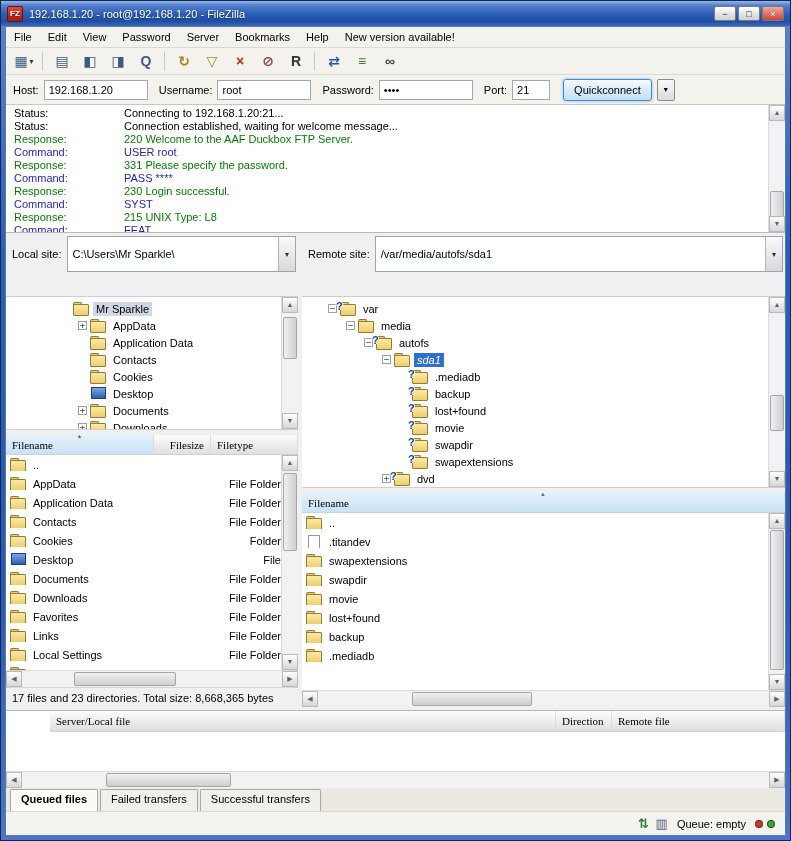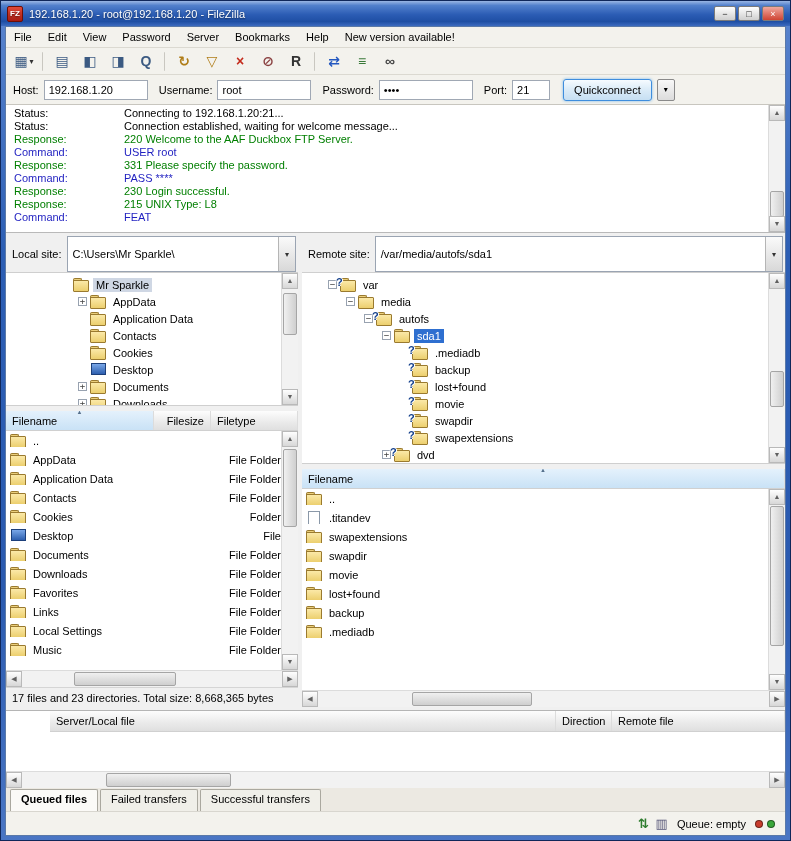--- a/index.html
+++ b/index.html
@@ -73,49 +73,49 @@
   .splitter-v { flex:0 0 4px; background:#f0f0f0; }
   .col { display:flex; flex-direction:column; min-width:0; }
   .col.local { flex:0 0 292px; }
   .col.remote { flex:1; }
   .sitebar { flex:0 0 24px; display:flex; align-items:center; gap:5px; padding:0 2px 0 6px; background:#f0f0f0; }
   .combo { flex:1; height:36px; border:1px solid #9aa4b2; background:#fff; display:flex; align-items:center; position:relative; padding:0 20px 0 5px; white-space:nowrap; overflow:hidden; }
   .combo-btn { position:absolute; right:0; top:0; bottom:0; width:17px; background:linear-gradient(#fafafa,#d8d8d8);
     border-left:1px solid #b5b5b5; display:flex; align-items:center; justify-content:center; font-size:8px; color:#333; }
   .combo-btn::after { content:"▾"; }
 
-  .treewrap { position:relative; background:#fff; border-top:1px solid #cfcfcf; border-bottom:1px solid #cfcfcf; overflow:hidden; }
+  .treewrap { position:relative; background:#fff; border-top:1px solid #cfcfcf; border-bottom:1px solid #cfcfcf; overflow:hidden;margin-top:24px; }
   .col.local .treewrap { flex:0 0 134px; }
   .col.remote .treewrap { flex:0 0 192px; }
   .tree { padding:3px 20px 0 0; }
   .trow { height:17px; display:flex; align-items:center; white-space:nowrap; }
   .exp { flex:0 0 9px; height:9px; border:1px solid #98a2b0; background:#fff; margin-right:3px;
     font-size:9px; line-height:7px; text-align:center; color:#444; font-family:"DejaVu Sans Mono",monospace; }
   .exp:empty { visibility:hidden; }
   .ficon { flex:0 0 17px; width:17px; height:13px; position:relative; margin-right:3px; }
   .ficon.folder::before { content:""; position:absolute; left:0; top:0; width:7px; height:4px;
     background:#ecd07c; border:1px solid #9a7a2f; border-bottom:none; border-radius:2px 2px 0 0; }
   .ficon.folder::after { content:""; position:absolute; left:0; top:2px; width:14px; height:10px;
     background:linear-gradient(180deg,#fbe9a8,#eccf6e); border:1px solid #9a7a2f; border-radius:1px; }
   .ficon.file::after { content:""; position:absolute; left:2px; top:0; width:10px; height:12px; background:#fff; border:1px solid #8a98a8; }
   .ficon.desktop::before { content:""; position:absolute; left:4px; top:10px; width:7px; height:2px; background:#7a7a7a; }
   .ficon.desktop::after { content:""; position:absolute; left:1px; top:0; width:13px; height:10px;
     background:linear-gradient(#79a7e8,#2d5faf); border:1px solid #1c3f7a; }
   .qm { position:absolute; left:-4px; top:-2px; z-index:2; font-weight:bold; font-size:11px; color:#15418c;
     text-shadow:1px 0 0 #fff,-1px 0 0 #fff,0 1px 0 #fff,0 -1px 0 #fff; font-style:normal; }
   .qm:empty { display:none; }
   .tlabel { padding:1px 3px; }
-  .sel-active { background:#2e6fd0; color:#fff; }
+  .sel-active { background:#2e6fd0; color:#fff;font-style:italic; }
   .sel-inactive { background:#cfd7e4; }
 
   .vsplit { flex:0 0 5px; background:#f0f0f0; }
 
   .listwrap { flex:1; min-height:0; position:relative; display:flex; flex-direction:column; background:#fff; overflow:hidden; }
   .lhead { flex:0 0 20px; display:flex; background:linear-gradient(#fdfdfd,#eaeaea 60%,#dfdfdf); border-bottom:1px solid #d0d0d0; }
-  .hcell { display:flex; align-items:center; padding:0 6px; border-right:1px solid #dcdcdc; position:relative; overflow:hidden; }
+  .hcell { display:flex; align-items:center; padding:0 6px; border-right:1px solid #dcdcdc; position:relative; overflow:hidden;font-family:Liberation Serif, serif; }
   .hcell.sorted { background:linear-gradient(#e4f1fc,#c9e2f6); }
   .hcell.sorted::before { content:"▲"; position:absolute; top:-2px; left:50%; transform:translateX(-50%); font-size:6px; color:#55708c; }
   .h-name { width:148px; } .h-size { width:57px; justify-content:flex-end; } .h-type { flex:1; }
   .h-name-wide { flex:1; }
   .lrows { flex:1; overflow:hidden; padding-right:17px; }
   .lrow { height:19px; display:flex; align-items:center; }
   .lc-name { width:148px; display:flex; align-items:center; gap:3px; padding-left:4px; overflow:hidden; white-space:nowrap; }
   .lc-name-wide { flex:1; display:flex; align-items:center; gap:3px; padding-left:4px; overflow:hidden; white-space:nowrap; }
   .lc-size { width:57px; text-align:right; padding-right:8px; }
   .lc-type { flex:1; padding-left:6px; white-space:nowrap;text-align:right; }
@@ -257,20 +257,21 @@
           <div class="logline lg-response"><span class="lp">Response:</span><span class="lt">220 Welcome to the AAF Duckbox FTP Server.</span></div>
 
           <div class="logline lg-command"><span class="lp">Command:</span><span class="lt">USER root</span></div>
 
           <div class="logline lg-response"><span class="lp">Response:</span><span class="lt">331 Please specify the password.</span></div>
 
           <div class="logline lg-command"><span class="lp">Command:</span><span class="lt">PASS ****</span></div>
 
           <div class="logline lg-response"><span class="lp">Response:</span><span class="lt">230 Login successful.</span></div>
 
+          <div class="logline lg-command"><span class="lp">Command:</span><span class="lt">SYST</span></div>
 
           <div class="logline lg-response"><span class="lp">Response:</span><span class="lt">215 UNIX Type: L8</span></div>
 
           <div class="logline lg-command"><span class="lp">Command:</span><span class="lt">FEAT</span></div>
         </div>
       <div class="vscroll">
         <span class="sbtn sb-up"></span>
         <span class="sthumb" style="top:86px;height:26px;"></span>
         <span class="sbtn sb-down"></span>
       </div>

